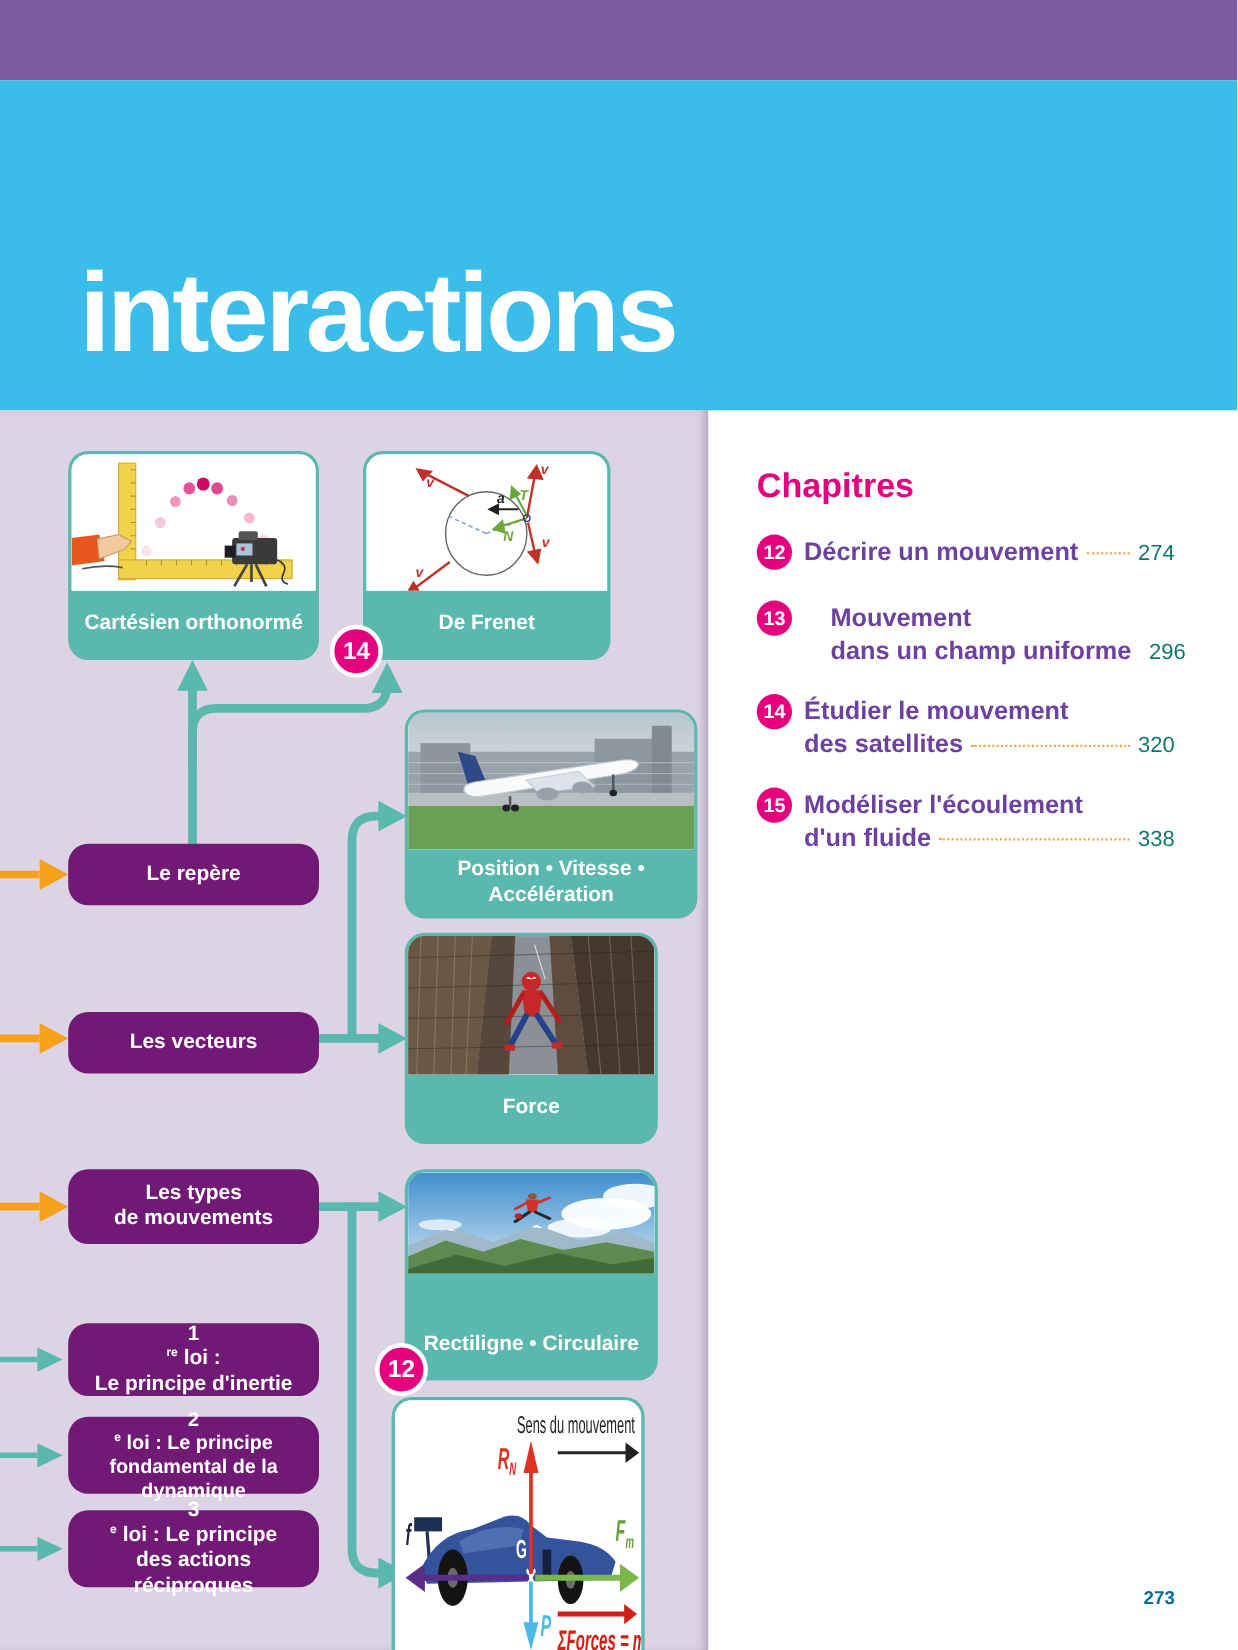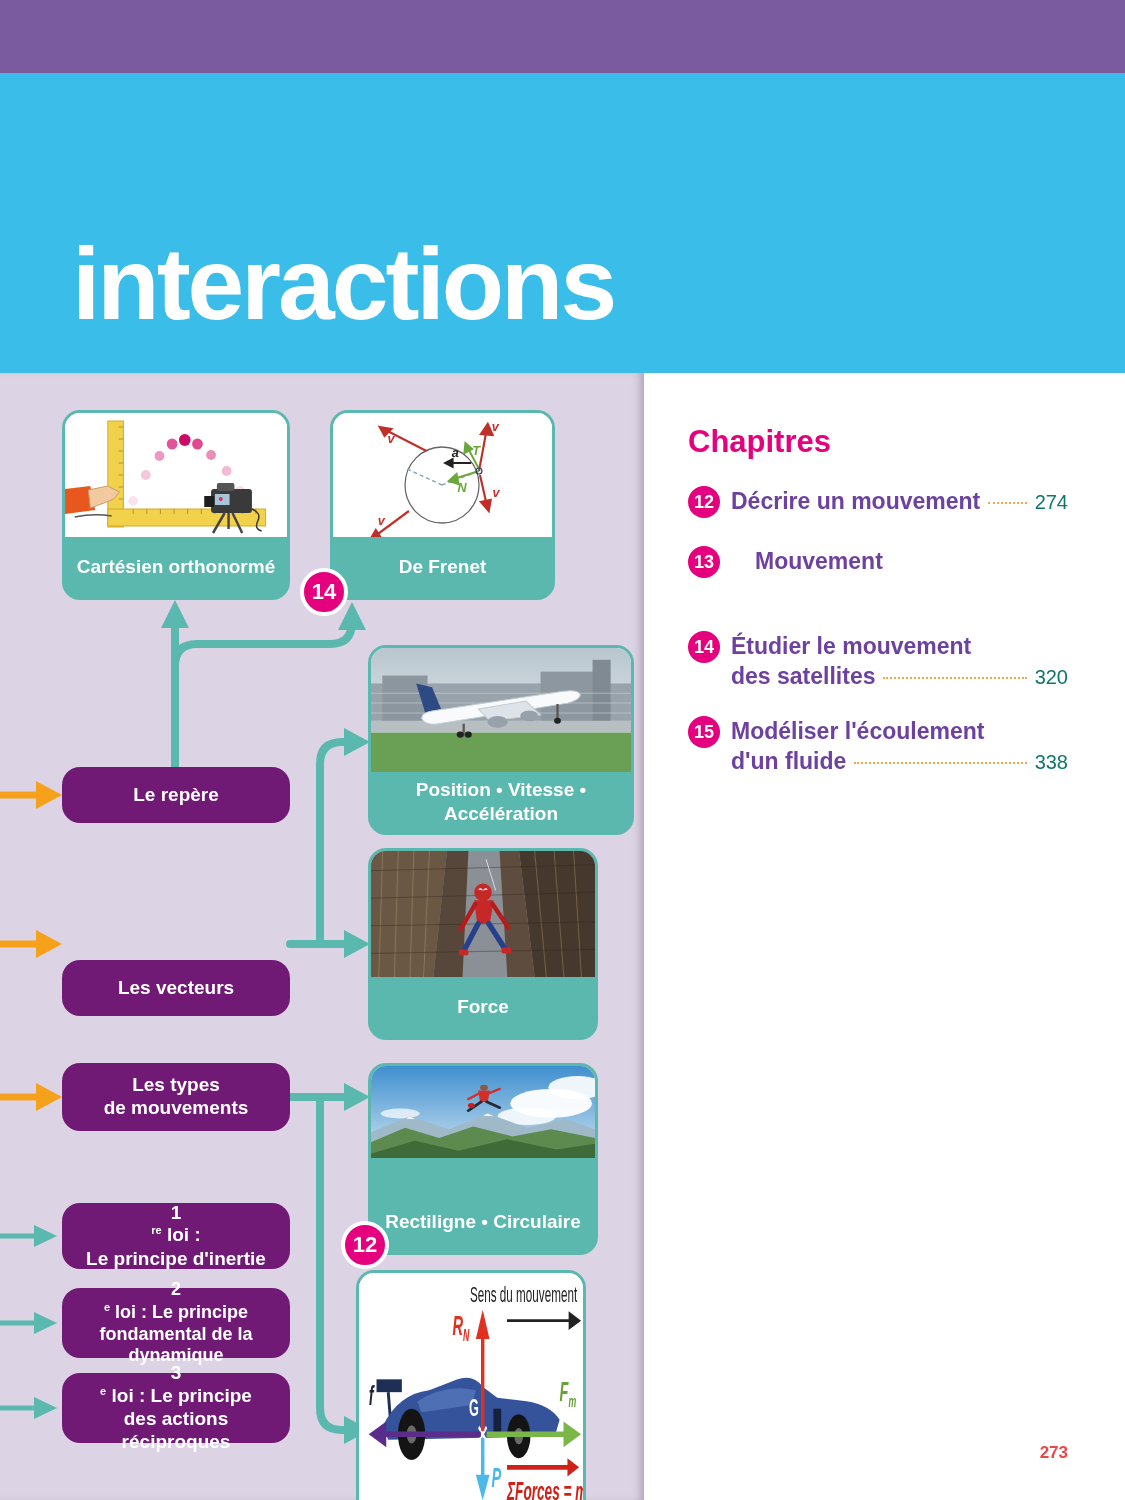--- a/index.html
+++ b/index.html
@@ -59,21 +59,21 @@
     width:32px;height:32px;border-radius:50%;background:#e5007d;color:#fff;
     font-size:18px;font-weight:bold;display:flex;align-items:center;justify-content:center;
     flex:0 0 32px;margin-top:0px;
   }
   .chap-body{margin-left:11px;width:337px;color:#6c41a0;font-weight:bold;font-size:23px;line-height:30px;}
   .chap-line{display:flex;align-items:baseline;}
   .chap-title{white-space:nowrap;}
   .leader{flex:1;border-bottom:2px dotted #f0a84f;margin:0 8px;transform:translateY(-5px);}
   .chap-page{font-weight:normal;color:#0f766e;font-size:20px;font-family:"Liberation Sans",sans-serif;}
 
-  .folio{right:57px;top:1443px;font-size:17px;font-weight:bold;color:#ef4444;}
+  .folio{right:57px;top:1443px;font-size:17px;font-weight:bold;color:#0369a1;}
 
   svg text{font-family:"Liberation Sans","DejaVu Sans",sans-serif;}
 </style>
 </head>
 <body>
 
 <div class="abs purple-bar"></div>
 <div class="abs hero">
   <div class="abs hero-title">interactions</div>
 </div>
@@ -272,21 +272,21 @@
         <circle cx="165" cy="74" r="3" fill="#222"></circle>
       </g>
     </svg>
   </div>
   <div class="card-label">
     <span>Position • Vitesse •</span>
     <span>Accélération</span>
   </div>
 </div>
 
-<div class="abs node-box" style="left:62px;top:960px;width:228px;height:56px;">
+<div class="abs node-box" style="left:62px;top:920px;width:228px;height:56px;">
   <span>Les vecteurs</span>
 </div>
 
 <div class="abs photo-card" style="left:368px;top:848px;width:230px;height:192px;">
   <div class="card-img">
     <svg viewBox="0 0 230 128" preserveAspectRatio="none">
       <rect width="230" height="128" fill="#8b8f96"></rect>
       <g>
         <polygon points="0,0 78,0 64,128 0,128" fill="#6b5844"></polygon>
         <polygon points="152,0 230,0 230,128 168,128" fill="#46382c"></polygon>
@@ -459,20 +459,25 @@
     </div>
   </div>
 </div>
 
 <div class="abs chapter-row" style="top:546px;gap:24px;">
   <div class="chap-badge">
       <span>13</span>
     </div>
   <div class="chap-body">
     <div>Mouvement</div>
+    <div class="chap-line">
+      <span class="chap-title">dans un champ uniforme</span>
+      <span class="leader"></span>
+      <span class="chap-page">296</span>
+    </div>
   </div>
 </div>
 
 <div class="abs chapter-row" style="top:631px;">
   <div class="chap-badge">
       <span>14</span>
     </div>
   <div class="chap-body">
     <div>Étudier le mouvement</div>
     <div class="chap-line">

